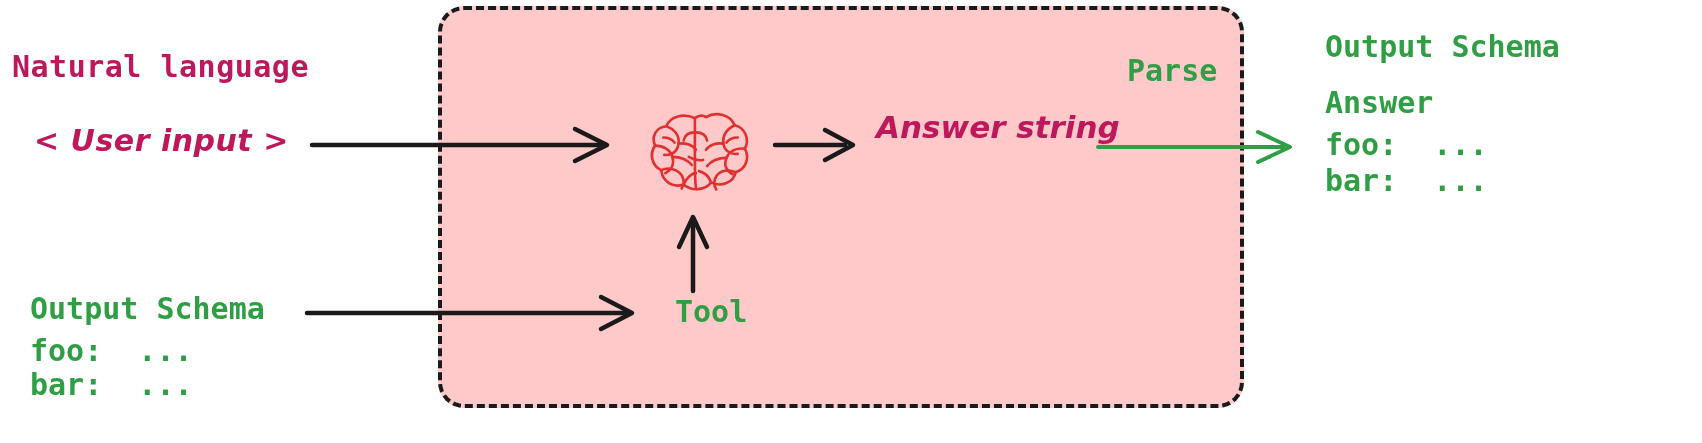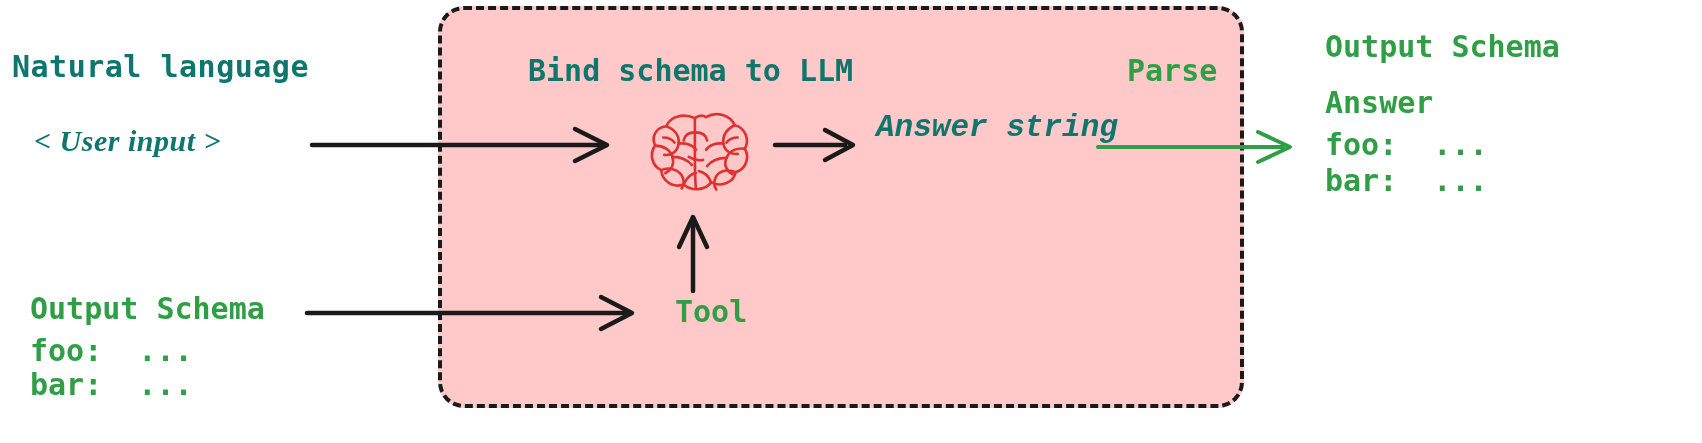--- a/index.html
+++ b/index.html
@@ -41,36 +41,35 @@
     border: 4px dashed #1a1a1a;
     border-radius: 26px;
     box-sizing: border-box;
   }
 
   
   .label {
     position: absolute;
     white-space: pre;
     line-height: 1.0;
-    color: #0f766e;
+    color: #be185d;
   }
   .green { color: #2f9e44; }
 
   #natural-language-label {
     left: 12px;
     top: 52px;
     font-size: 30px;
     letter-spacing: 0.5px;
   }
   #user-input-label {
     left: 34px;
     top: 126px;
     font-size: 30px;
     letter-spacing: 0.5px;
-    font-family: Liberation Serif, serif;
   }
 
   #schema-in-title {
     left: 30px;
     top: 294px;
     font-size: 30px;
   }
   #schema-in-foo {
     left: 30px;
     top: 336px;
@@ -89,21 +88,20 @@
   }
   #parse-label {
     left: 1127px;
     top: 56px;
     font-size: 30px;
   }
   #answer-string-label {
     left: 876px;
     top: 112px;
     font-size: 31px;
-    font-family: Liberation Mono, monospace;
   }
   #tool-label {
     left: 675px;
     top: 297px;
     font-size: 30px;
   }
 
   #schema-out-title {
     left: 1325px;
     top: 32px;
@@ -144,21 +142,20 @@
   <div id="llm-box"></div>
 
   <div class="label mono" id="natural-language-label">Natural language</div>
 
   <div class="label hand" id="user-input-label">&lt; User input &gt;</div>
 
   <div class="label mono green" id="schema-in-title">Output Schema</div>
   <div class="label mono green" id="schema-in-foo">foo:  ...</div>
   <div class="label mono green" id="schema-in-bar">bar:  ...</div>
 
-  <div class="label mono" id="bind-schema-title">Bind schema to LLM</div>
 
   <div class="label mono green" id="parse-label">Parse</div>
 
   <div class="label hand" id="answer-string-label">Answer string</div>
 
   <div class="label mono green" id="tool-label">Tool</div>
 
   <div class="label mono green" id="schema-out-title">Output Schema</div>
   <div class="label mono green" id="schema-out-answer">Answer</div>
   <div class="label mono green" id="schema-out-foo">foo:  ...</div>

